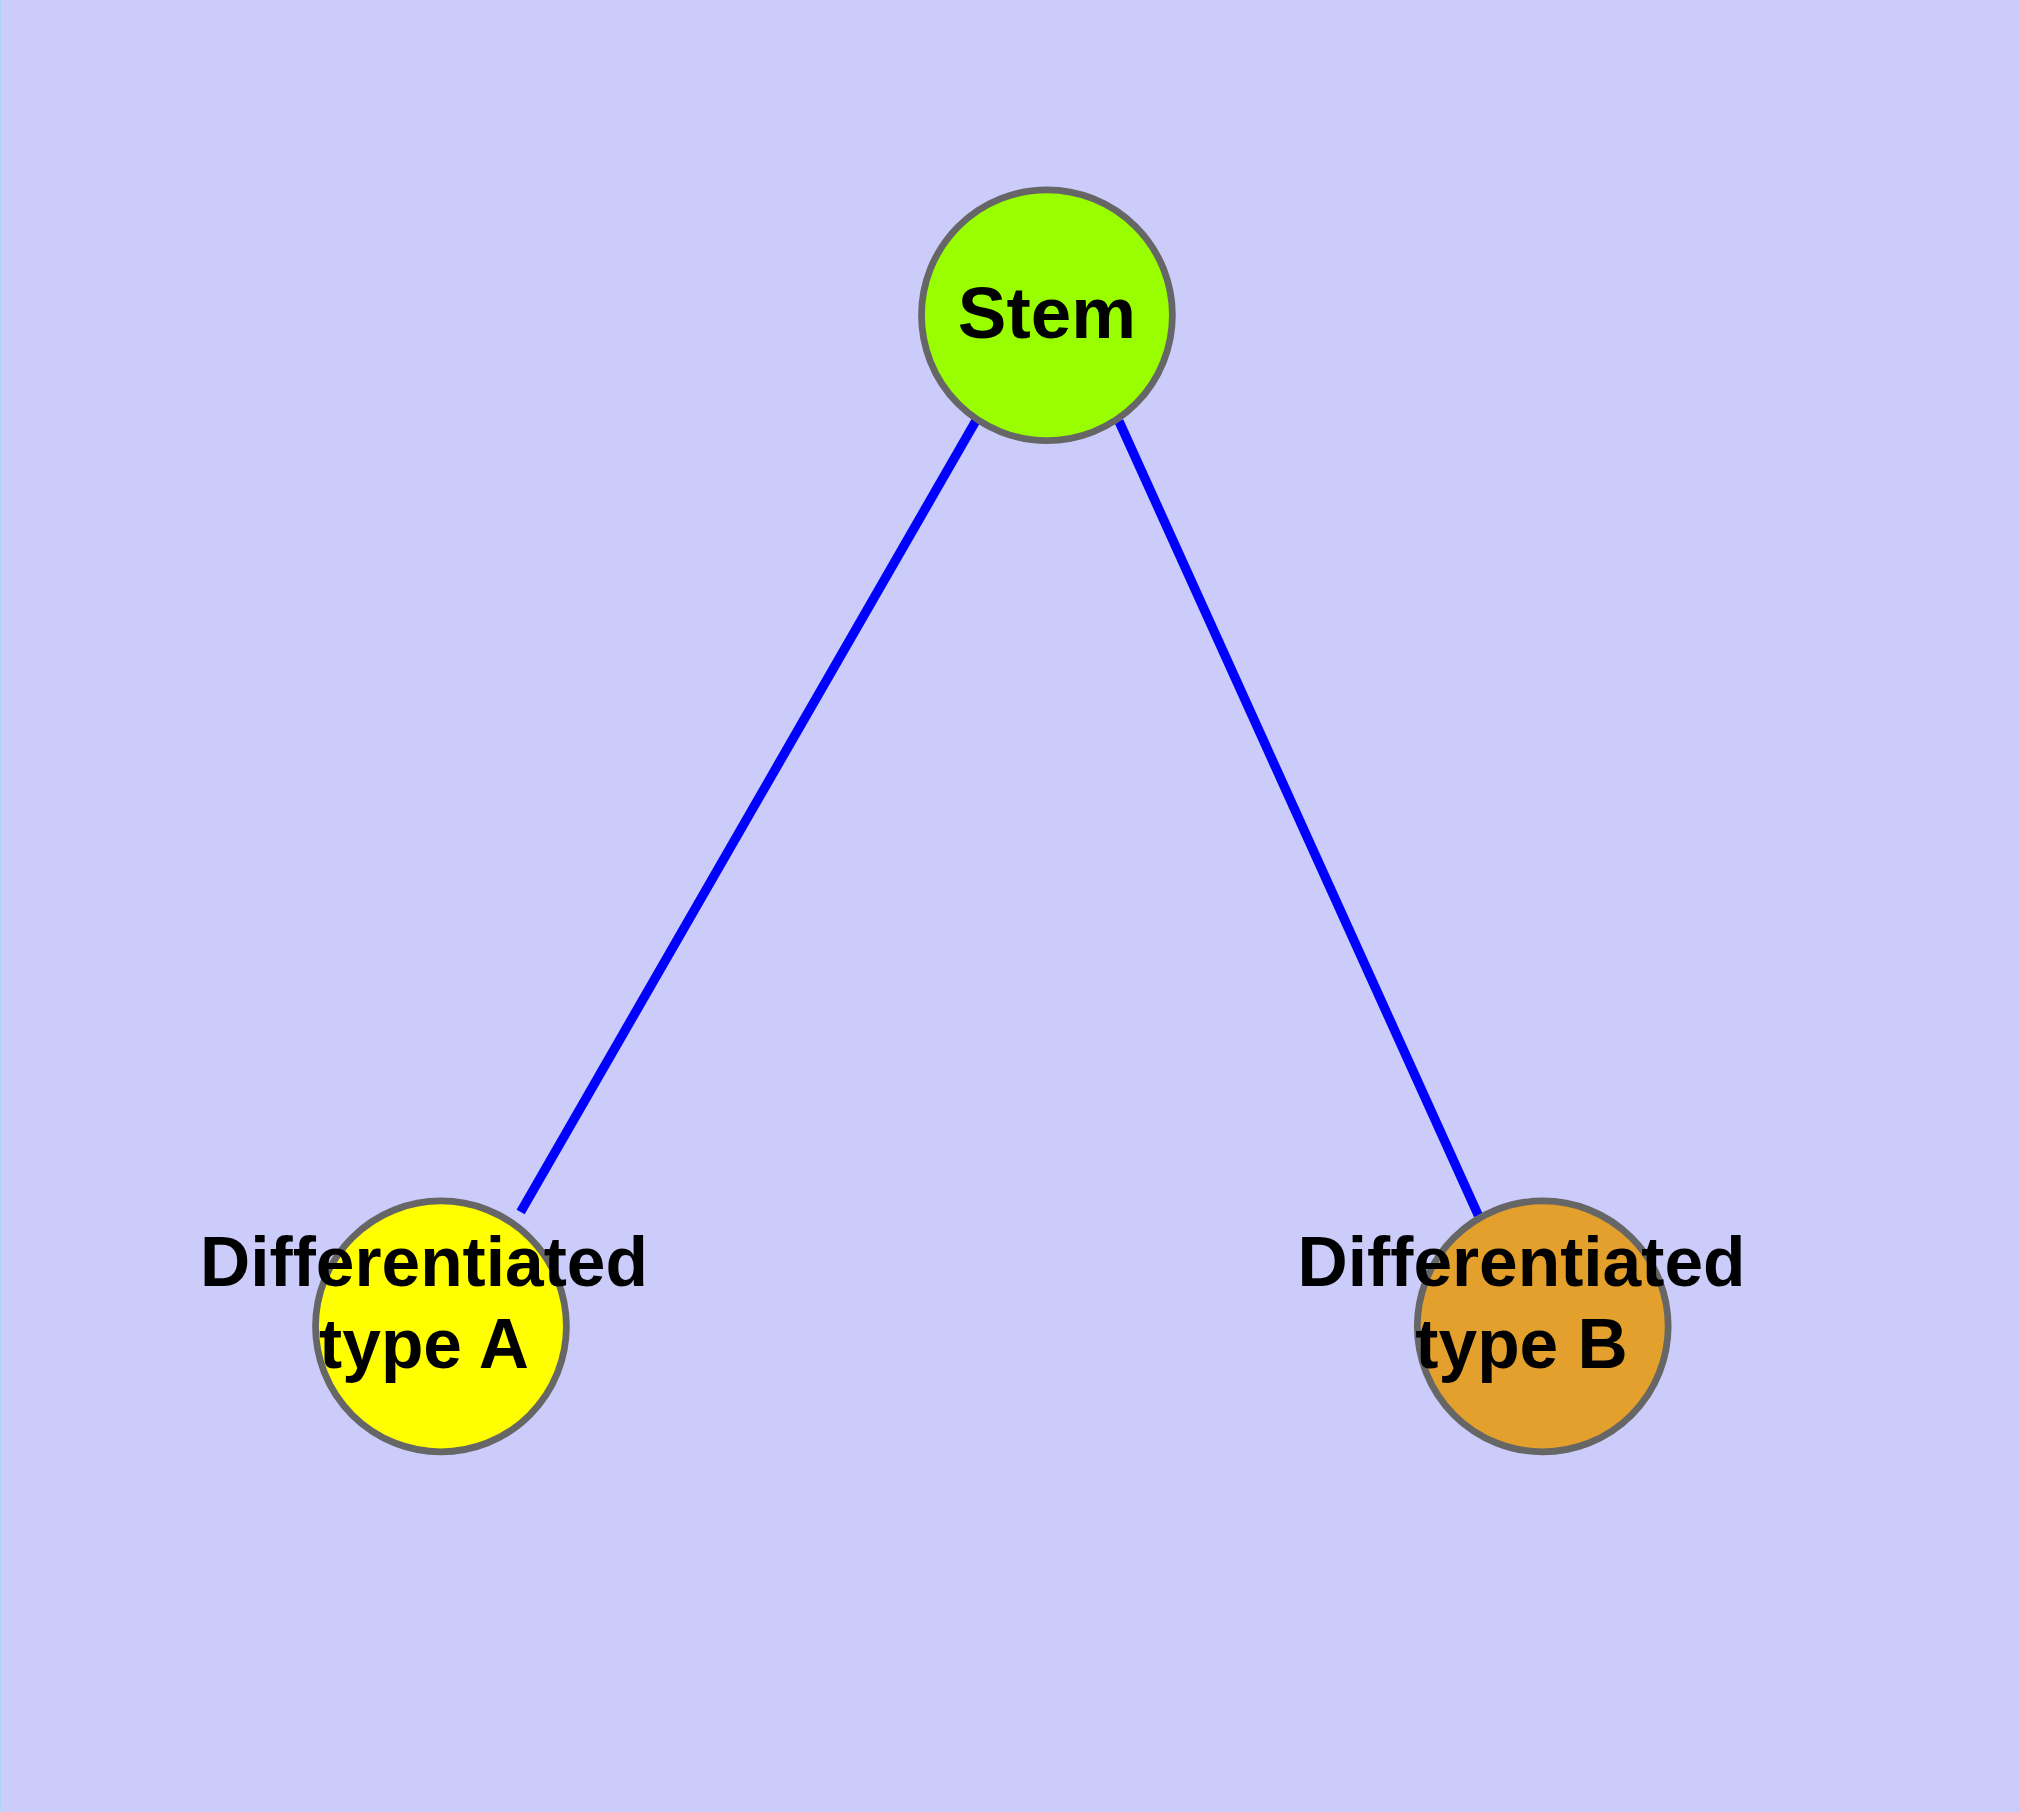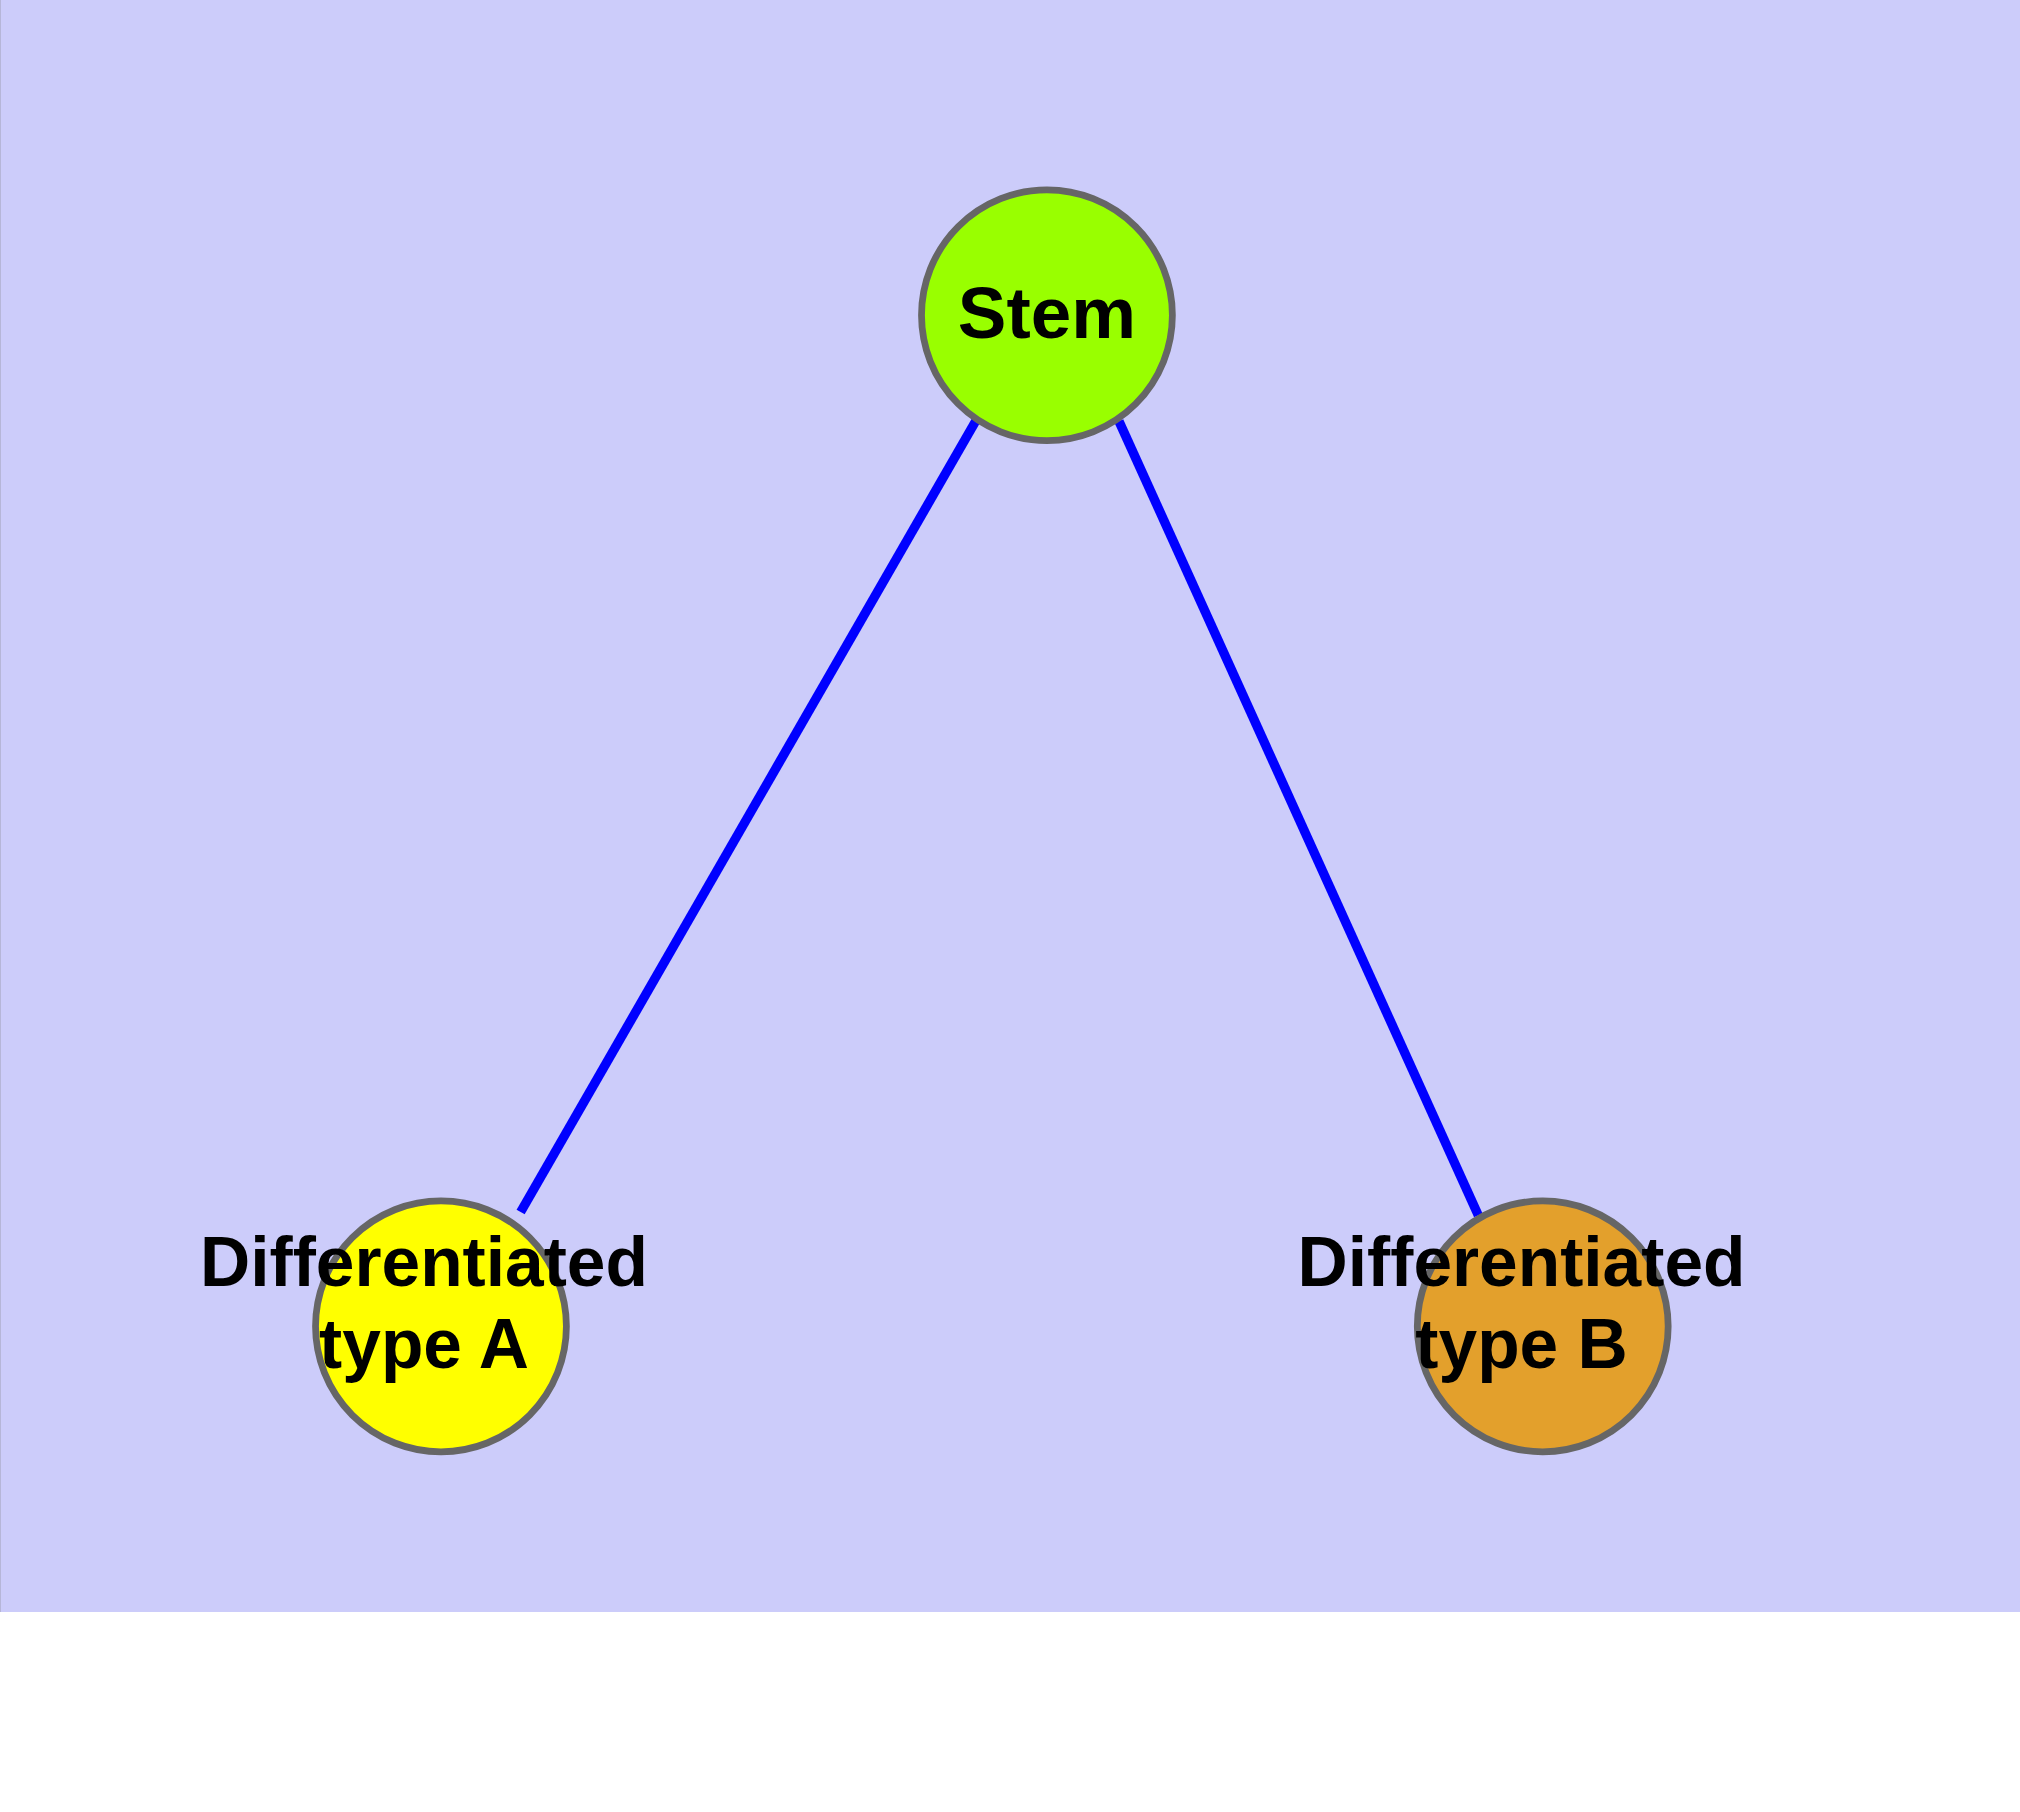--- a/index.html
+++ b/index.html
@@ -27,21 +27,21 @@
     font-weight: bold;
     fill: #000000;
     stroke: none;
     text-anchor: middle;
     dominant-baseline: middle;
   }
 </style>
 </head>
 <body>
 
-<div id="canvas" style="width: 2021px; height: 1612px; background: #737373;">
+<div id="canvas" style="width: 2021px; height: 1812px; background: #5eead4;">
   <svg id="graph-svg" viewBox="0 0 2384 2138" xmlns="http://www.w3.org/2000/svg" style="width: 2021px; height: 1812px;">
 
     <rect id="bg-rect" x="0" y="0" width="2384" height="2138" fill="#ccccfa"></rect>
 
     <g id="edge-layer">
         <line x1="1152" y1="495" x2="614" y2="1430" stroke="#0000ff" stroke-width="11" stroke-linecap="butt"></line>
         <line x1="1320" y1="497" x2="1744" y2="1434" stroke="#0000ff" stroke-width="11" stroke-linecap="butt"></line>
       </g>
     <g id="node-layer">
         <circle cx="1235" cy="372" r="148" fill="#99ff00" stroke="#666666" stroke-width="8"></circle>

